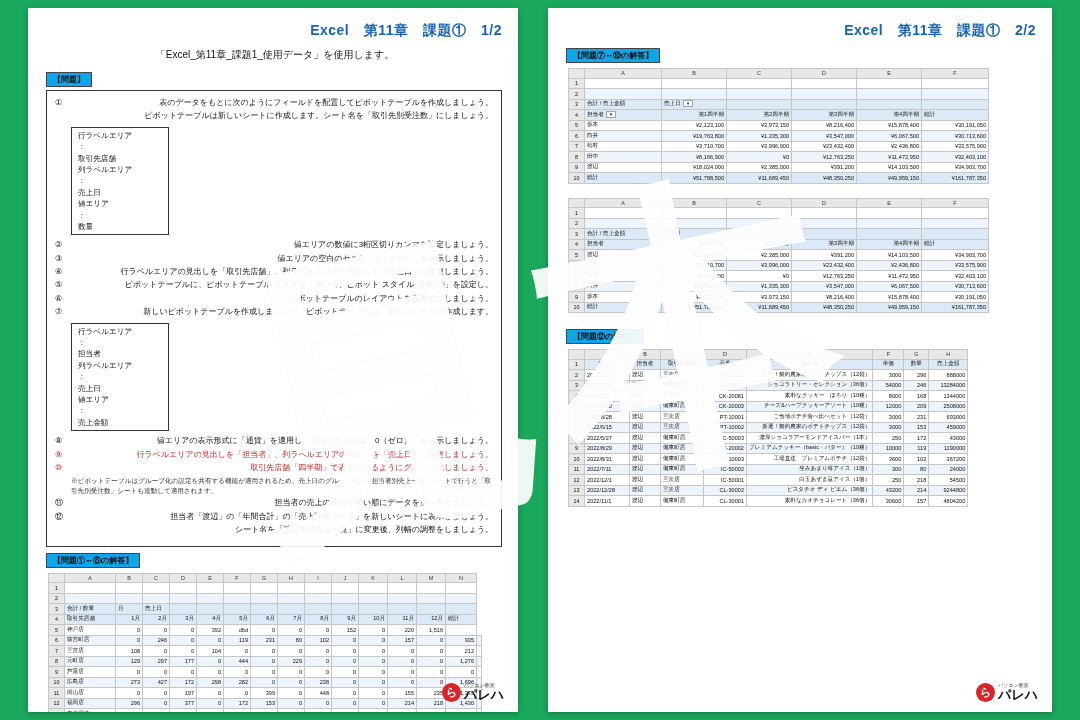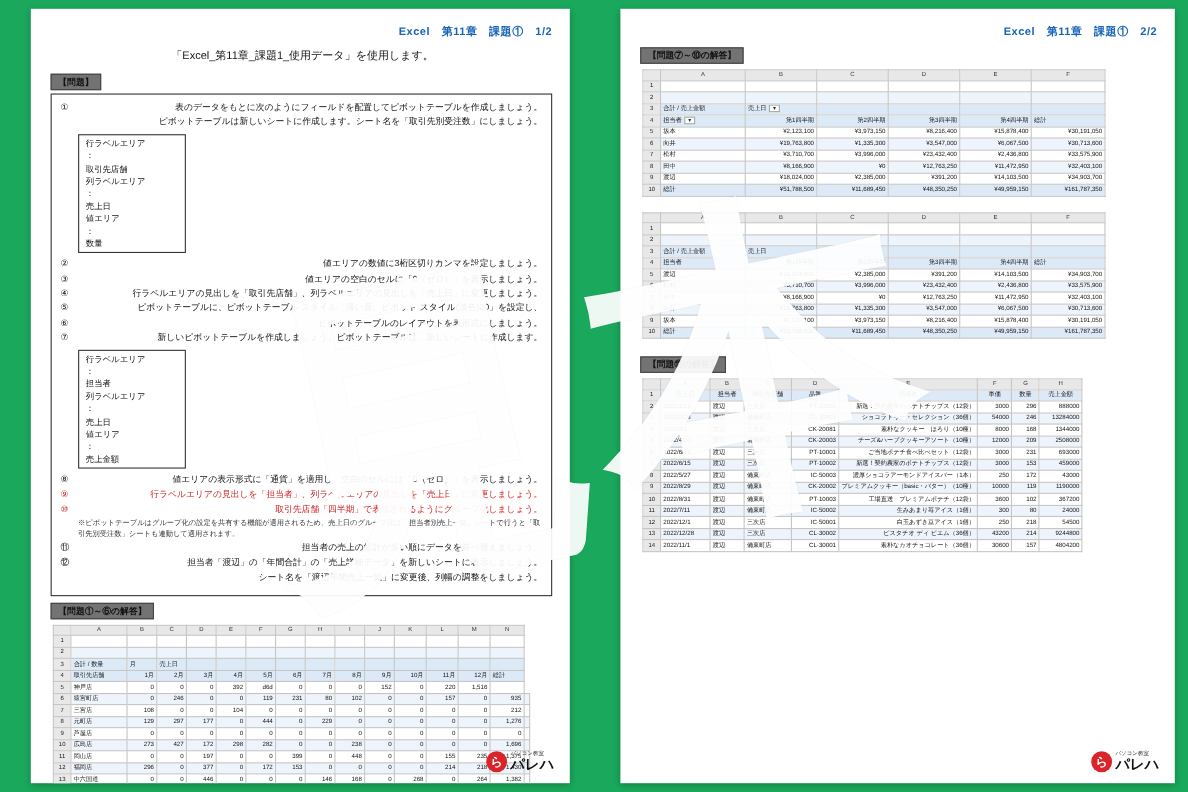--- a/index.html
+++ b/index.html
@@ -10,42 +10,42 @@
     overflow:hidden;
     position:relative;
   }
   .sheet{
     position:absolute;
     background:#ffffff;
     box-shadow:0 2px 6px rgba(0,0,0,.25);
     overflow:hidden;
   }
   #sheet-left{ left:28px; top:8px; width:490px; height:704px; }
-  #sheet-right{ left:564px; top:8px; width:504px; height:704px; }
+  #sheet-right{ left:548px; top:8px; width:504px; height:704px; }
 
   .pg-head{
     text-align:right;
     color:#1763b6;
-    font-size:10px;
+    font-size:14px;
     font-weight:bold;
     padding:14px 16px 0 0;
     letter-spacing:.5px;
     margin-left:28px;
   }
   .body-pad{ padding:4px 16px 0 18px; }
 
   .lead{ font-size:10px; color:#111; margin:4px 0 6px 2px;text-align:center; }
 
   .sec-label{
     display:inline-block;
     font-size:8px;
     font-weight:bold;
     color:#111;
     border:1px solid #444;
-    background:#737373;
+    background:#0ea5e9;
     padding:1px 6px;
     margin:2px 0 3px 0;
   }
   .qbox{
     border:1px solid #333;
     padding:6px 8px 8px 8px;
     font-size:8px;
     line-height:1.55;
     color:#111;
   }

